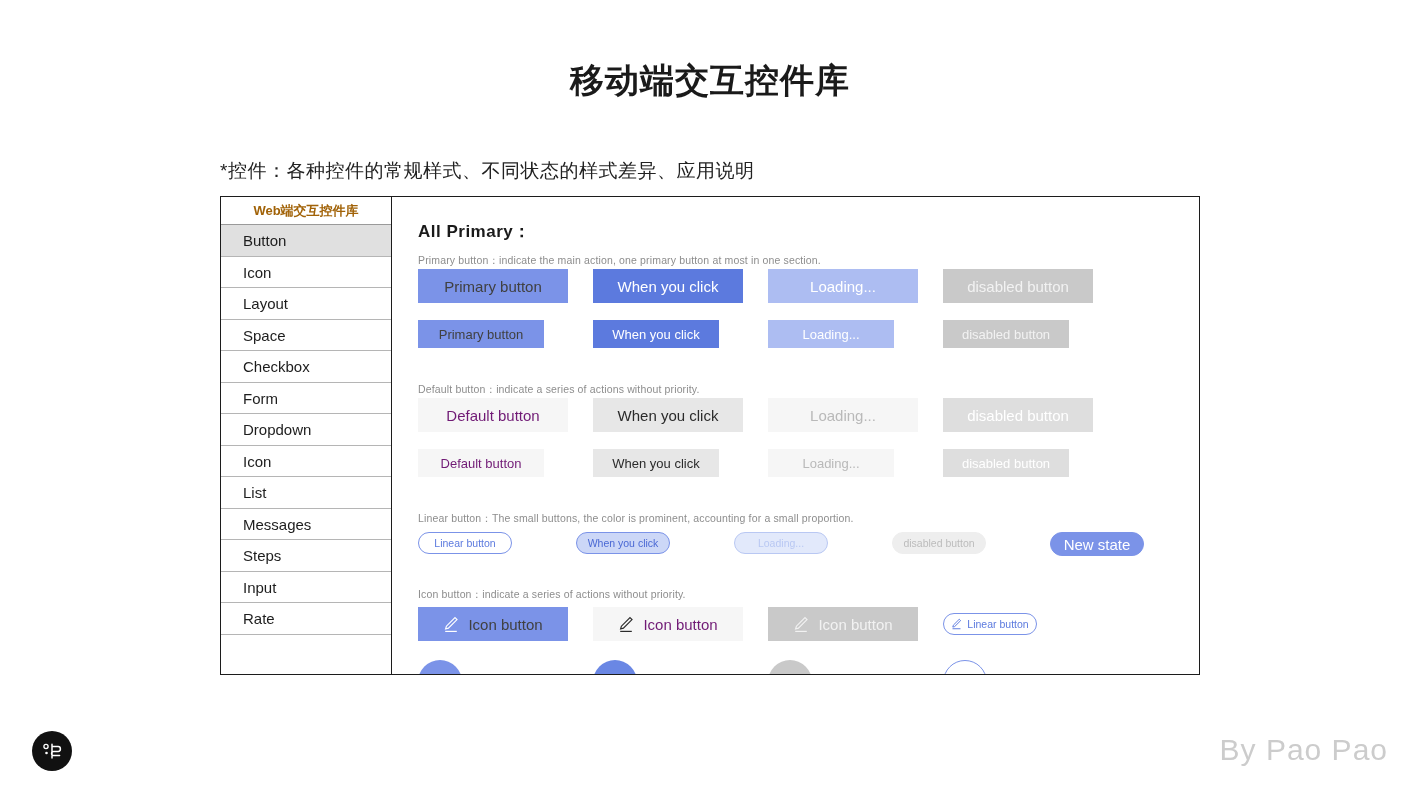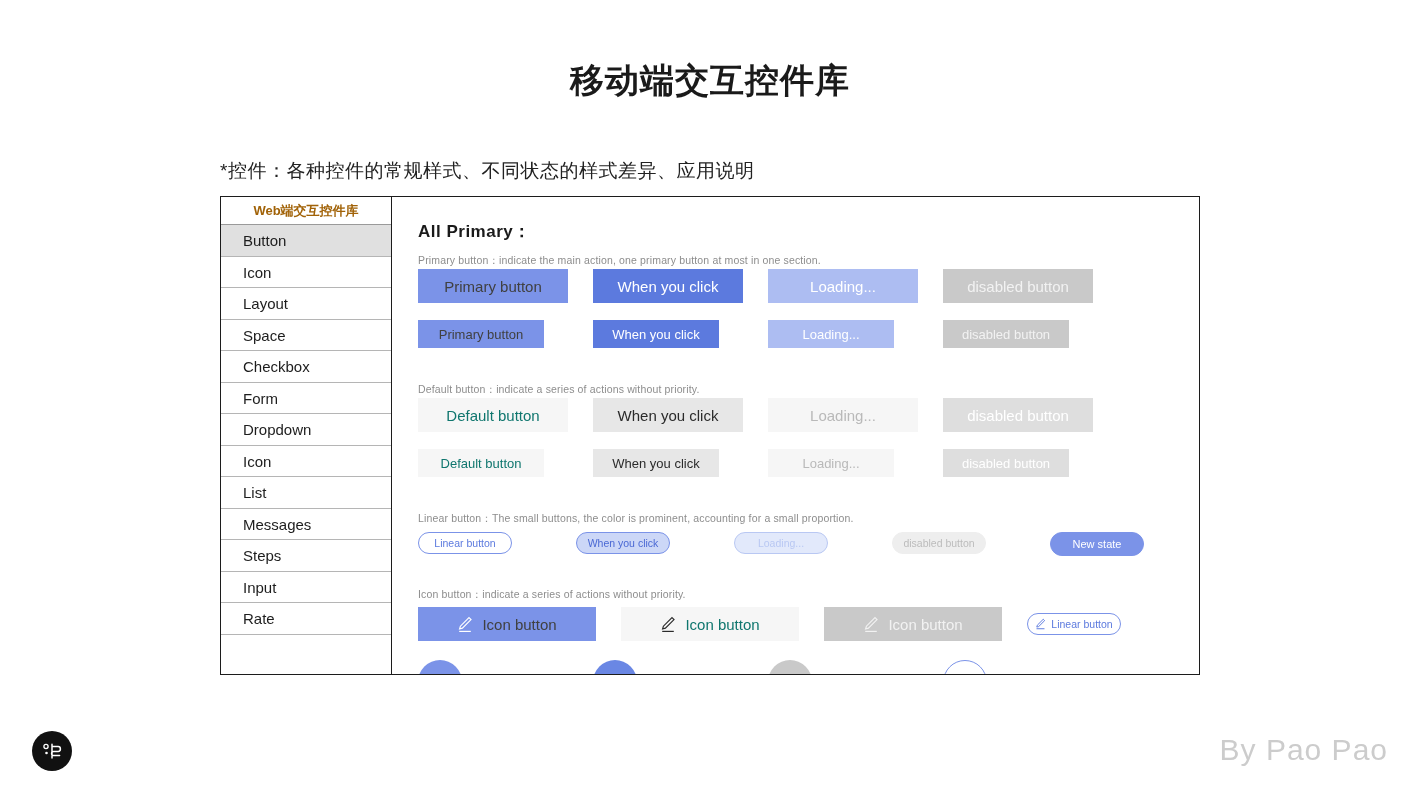--- a/index.html
+++ b/index.html
@@ -129,21 +129,21 @@
     padding: 0;
   }
   .btn.lg { width: 150px; height: 34px; font-size: 15px; }
   .btn.sm { width: 126px; height: 28px; font-size: 13px; }
 
   .btn.primary        { background: #7b93e8; color: #404040; }
   .btn.primary-active { background: #5c7ade; color: #ffffff; }
   .btn.primary-load   { background: #adbdf2; color: #ffffff; }
   .btn.disabled       { background: #c9c9c9; color: #f2f2f2; }
 
-  .btn.default        { background: #f6f6f6; color: #0f766e; }
+  .btn.default        { background: #f6f6f6; color: #701a75; }
   .btn.default-active { background: #e7e7e7; color: #2b2b2b; }
   .btn.default-load   { background: #f6f6f6; color: #b9b9b9; }
   .btn.default-dis    { background: #dedede; color: #ffffff; }
 
   
   .btn.linear {
     height: 22px;
     border-radius: 11px;
     font-size: 10.5px;
     background: #ffffff;
@@ -169,26 +169,26 @@
     color: #bcbcbc;
     width: 94px;
   }
   .btn.linear.newstate {
     background: #7b93e8;
     border: 1px solid #7b93e8;
     color: #ffffff;
     width: 94px;
     height: 24px;
     border-radius: 12px;
-    font-size: 11px;
+    font-size: 15px;
   }
 
   
   .btn.icon-btn {
-    width: 178px;
+    width: 150px;
     height: 34px;
     font-size: 15px;
     gap: 9px;
   }
   .btn.icon-btn.pill {
     width: 94px;
     height: 22px;
     border-radius: 11px;
     font-size: 10.5px;
     gap: 5px;

